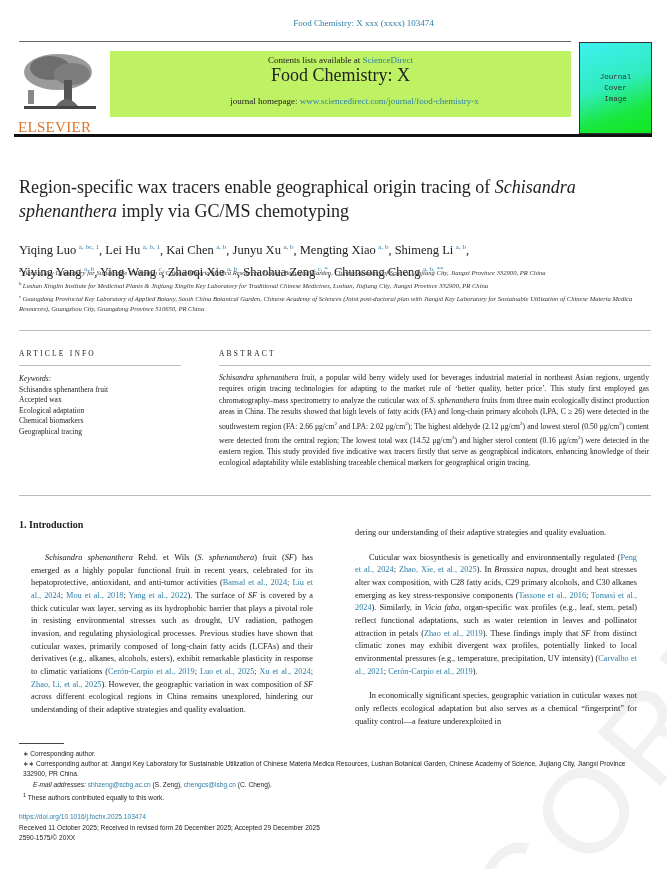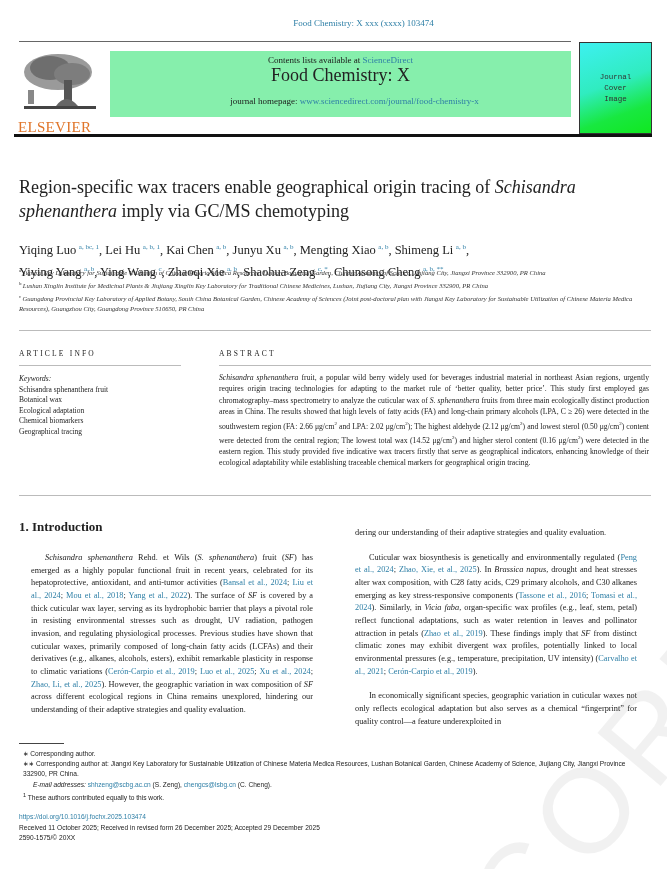--- a/index.html
+++ b/index.html
@@ -6,41 +6,41 @@
   body {
     width: 667px; height: 869px; position: relative; overflow: hidden;
     font-family: "Liberation Serif", "DejaVu Serif", serif; color: #1a1a1a;
   }
   a, .link { color: #2e7fa6; text-decoration: none; }
   .top-ref { position: absolute; top: 18px; left: 0; width: 667px; text-align: center; font-size: 9px; color: #2e7fa6; padding-left: 30px; }
   .top-rule { position: absolute; top: 41px; left: 19px; width: 552px; height: 1px; background: #666; }
   .logo { position: absolute; top: 50px; left: 14px; width: 88px; height: 86px; }
   .logo-tree { position: absolute; top: 2px; left: 6px; width: 80px; height: 60px; }
   .logo-text { position: absolute; bottom: 0; left: 4px; font-size: 15px; color: #e0752a; letter-spacing: 0.3px; }
-  .masthead { position: absolute; top: 51px; left: 110px; width: 461px; height: 66px; background: #86efac; text-align: center; }
+  .masthead { position: absolute; top: 51px; left: 110px; width: 461px; height: 66px; background: #bef264; text-align: center; }
   .mh-contents { margin-top: 4px; font-size: 9px; }
   .mh-title { font-size: 18px; color: #222; }
   .mh-home { margin-top: 10px; font-size: 9px; padding-left: 28px; }
   .cover { position: absolute; top: 42px; left: 579px; width: 71px; height: 90px; border: 1px solid #333;
     background: linear-gradient(160deg, #3df0f0 0%, #30ecc0 45%, #18e840 75%, #10e820 100%);
     display: flex; align-items: center; justify-content: center; text-align: center;
     font-family: Liberation Mono, monospace; font-size: 7.5px; line-height: 11px; color: #333; }
   .thick-rule { position: absolute; top: 134px; left: 14px; width: 638px; height: 3px; background: #111; }
   .title { position: absolute; top: 175px; left: 19px; width: 620px; font-size: 18px; line-height: 24px; color: #222; }
   .authors { position: absolute; top: 238px; left: 19px; width: 620px; font-size: 12.5px; line-height: 19px; color: #222; }
   .authors sup { color: #2e7fa6; font-size: 7px; vertical-align: 5px; }
   .affils { position: absolute; top: 266px; left: 19px; width: 620px; font-size: 6.6px; line-height: 10.6px; font-style: italic; color: #333; }
   .affils sup { font-size: 5px; font-style: normal; }
   .rule-grey { position: absolute; height: 1px; background: #bbb; }
   .section-head { position: absolute; font-size: 7.5px; letter-spacing: 2.2px; color: #222; text-align: center; }
   .keywords { position: absolute; top: 374px; left: 19px; width: 170px; font-size: 7.5px; line-height: 10.5px; color: #222; }
   .keywords .kw-label { font-style: italic; }
   .abstract { position: absolute; top: 365px; left: 219px; width: 430px; font-size: 7.7px; line-height: 11.4px; text-align: justify; color: #222; }
   .abstract sup { font-size: 5px; }
-  .intro-head { position: absolute; top: 519px; left: 19px; font-size: 13px; font-weight: bold; color: #222; text-align: center; }
+  .intro-head { position: absolute; top: 519px; left: 19px; font-size: 10px; font-weight: bold; color: #222; text-align: center; }
   .col { position: absolute; font-size: 8.3px; line-height: 12.65px; text-align: justify; color: #222; }
   .col p { margin: 12px; text-indent: 14px; }
   .col p.cont { text-indent: 0; }
   .foot-rule { position: absolute; top: 743px; left: 19px; width: 45px; height: 1px; background: #444; }
   .footnotes { position: absolute; top: 749px; left: 19px; width: 630px; font-family: "Liberation Sans", sans-serif; font-size: 6.6px; line-height: 10.2px; color: #222; }
   .footnotes .fn { display: block; }
   .footnotes .ind { padding-left: 4px; }
   .footnotes .ind2 { padding-left: 14px; }
   .pubinfo { position: absolute; top: 812px; left: 19px; width: 630px; font-family: "Liberation Sans", sans-serif; font-size: 6.6px; line-height: 10.5px; color: #222; }
   .watermark { position: absolute; top: 400px; left: 90px; font-family: "Liberation Sans", sans-serif; font-size: 120px; color: rgba(0,0,0,0.055); transform: rotate(-50deg); transform-origin: center; white-space: nowrap; pointer-events: none; letter-spacing: 10px; }
@@ -98,21 +98,21 @@
     <div><sup>c </sup><span>Guangdong Provincial Key Laboratory of Applied Botany, South China Botanical Garden, Chinese Academy of Sciences (Joint post-doctoral plan with Jiangxi Key Laboratory for Sustainable Utilization of Chinese Materia Medica Resources), Guangzhou City, Guangdong Province 510650, PR China</span></div>
   </div>
 
 <div class="rule-grey" style="top:330px;left:19px;width:632px;"></div>
 
 <div class="section-head" style="top:349px;left:19px;">ARTICLE INFO</div>
 <div class="rule-grey" style="top:365px;left:19px;width:162px;"></div>
 <div class="keywords">
   <div class="kw-label">Keywords:</div>
   <div>Schisandra sphenanthera fruit</div>
-  <div>Botanical wax</div>
+  <div>Accepted wax</div>
   <div>Ecological adaptation</div>
   <div>Chemical biomarkers</div>
   <div>Geographical tracing</div>
 </div>
 
 <div class="section-head" style="top:349px;left:219px;">ABSTRACT</div>
 <div class="rule-grey" style="top:365px;left:219px;width:432px;"></div>
 <div class="abstract" style="top:372px;">
   <i>Schisandra sphenanthera</i><span> fruit, a popular wild berry widely used for beverages industrial material in northeast Asian regions, urgently requires origin tracing technologies for adapting to the market rule of ‘better quality, better price’. This study first employed gas chromatography–mass spectrometry to analyze the cuticular wax of </span><i>S. sphenanthera</i><span> fruits from three main ecologically distinct production areas in China. The results showed that high levels of fatty acids (FA) and long-chain primary alcohols (LPA, C ≥ 26) were detected in the southwestern region (FA: 2.66 μg/cm</span><sup>2</sup><span> and LPA: 2.02 μg/cm</span><sup>2</sup><span>); The highest aldehyde (2.12 μg/cm</span><sup>2</sup><span>) and lowest sterol (0.50 μg/cm</span><sup>2</sup><span>) content were detected from the central region; The lowest total wax (14.52 μg/cm</span><sup>2</sup><span>) and higher sterol content (0.16 μg/cm</span><sup>2</sup><span>) were detected in the eastern region. This study provided five indicative wax tracers firstly that serve as geographical indicators, enhancing knowledge of their ecological adaptability while establishing traceable chemical markers for geographical origin tracing.</span>
 </div>

